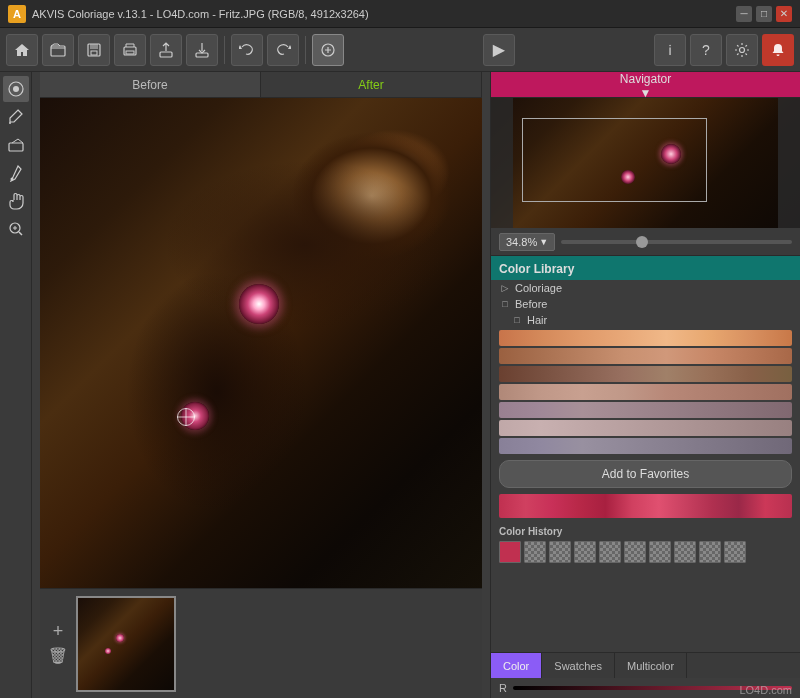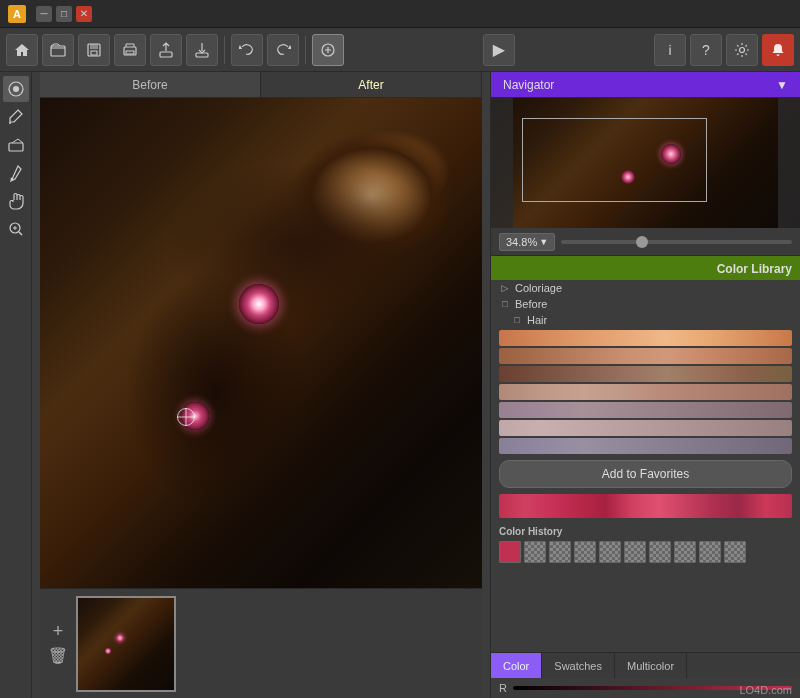--- a/index.html
+++ b/index.html
@@ -55,21 +55,21 @@
 
     
     #canvas-tabs {
       display: flex; background: #3a3a3a; border-bottom: 1px solid #2a2a2a; height: 26px;
     }
     .canvas-tab {
       flex: 1; display: flex; align-items: center; justify-content: center;
       background: #444; border-right: 1px solid #2a2a2a; cursor: pointer;
       font-size: 12px; color: #bbb;
     }
-    .canvas-tab.active { background: #3a3a3a; color: #fef9c3; }
+    .canvas-tab.active { background: #3a3a3a; color: #84cc16; }
 
     
     #canvas-view {
       flex: 1; overflow: hidden; background: #2a2a2a; position: relative;
     }
     
     #cat-canvas {
       width: 100%; height: 100%;
       background: linear-gradient(135deg, #1a0e08 0%, #2d1a0a 20%, #4a2d10 35%, #3a1e08 50%, #1a0e05 65%, #0d0805 80%, #151008 100%);
       position: relative; overflow: hidden;
@@ -137,22 +137,22 @@
     }
 
     
     #right-panel {
       width: 310px; background: #3c3c3c; border-left: 1px solid #2a2a2a;
       display: flex; flex-direction: column;
     }
 
     
     #navigator-header {
-      height: 26px; background: #6d28d9; border-bottom: 1px solid #2a2a2a;
-      display: flex; align-items: center; padding: 0 12px; justify-content: space-between;
+      height: 26px; background: #be185d; border-bottom: 1px solid #2a2a2a;
+      display: flex; align-items: center; padding: 0 12px; justify-content: space-between; flex-direction: column;
     }
 
     
     #navigator-thumb {
       height: 130px; background: #333; overflow: hidden; position: relative;
       display: flex; align-items: center; justify-content: center;
     }
     #nav-thumb-inner {
       width: 100%; height: 100%;
       background: linear-gradient(135deg, #1a0e08 0%, #2d1a0a 20%, #4a2d10 35%, #3a1e08 50%, #1a0e05 70%, #0d0805 100%);
@@ -191,22 +191,22 @@
       font-size: 11px; color: #ddd; min-width: 55px; display: flex; align-items: center; gap: 2px;
     }
     #zoom-slider { flex: 1; height: 4px; background: #555; border-radius: 2px; cursor: pointer; appearance: none; }
     #zoom-slider::-webkit-slider-thumb { appearance: none; width: 12px; height: 12px; border-radius: 50%; background: #999; }
 
     
     #color-library {
       flex: 1; overflow-y: auto; padding: 0;
     }
     #color-library-header {
-      text-align: right; padding: 6px 8px 4px; font-size: 12px; font-weight: bold; color: #ddd;
-      background: #4d7c0f;
+      text-align: left; padding: 6px 8px 4px; font-size: 12px; font-weight: bold; color: #ddd;
+      background: #0f766e;
     }
 
     .tree-item {
       display: flex; align-items: center; padding: 2px 8px; cursor: pointer;
       font-size: 11px; color: #ccc;
     }
     .tree-expand { width: 12px; height: 12px; margin-right: 4px; display: flex; align-items: center; justify-content: center; color: #aaa; font-size: 9px; }
     .tree-label { }
     .tree-indent { margin-left: 12px; }
 
@@ -279,20 +279,21 @@
     
     #color-library::-webkit-scrollbar { width: 8px; }
     #color-library::-webkit-scrollbar-track { background: #3a3a3a; }
     #color-library::-webkit-scrollbar-thumb { background: #666; border-radius: 4px; }
   </style>
 </head>
 <body>
 
 <div id="titlebar">
   <div id="titlebar-icon" style="width:18px;height:18px;background:#e8a020;border-radius:2px;display:flex;align-items:center;justify-content:center;font-size:11px;font-weight:bold;color:#fff;margin-right:6px;">A</div>
+  <span id="titlebar-title">AKVIS Coloriage v.13.1 - LO4D.com - Fritz.JPG (RGB/8, 4912x3264)</span>
   <button class="titlebar-btn">─</button>
   <button class="titlebar-btn">□</button>
   <button class="titlebar-btn close">✕</button>
 </div>
 
 <div id="toolbar">
   <div class="tb-btn">
     <svg width="16" height="16" viewBox="0 0 16 16">
         <path d="M8 2L1 8h2v6h4v-4h2v4h4V8h2z" fill="#ccc"></path>
       </svg>

